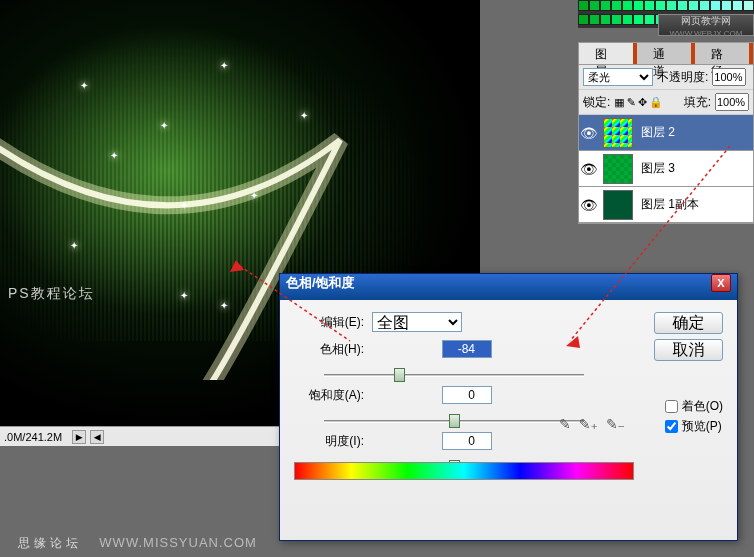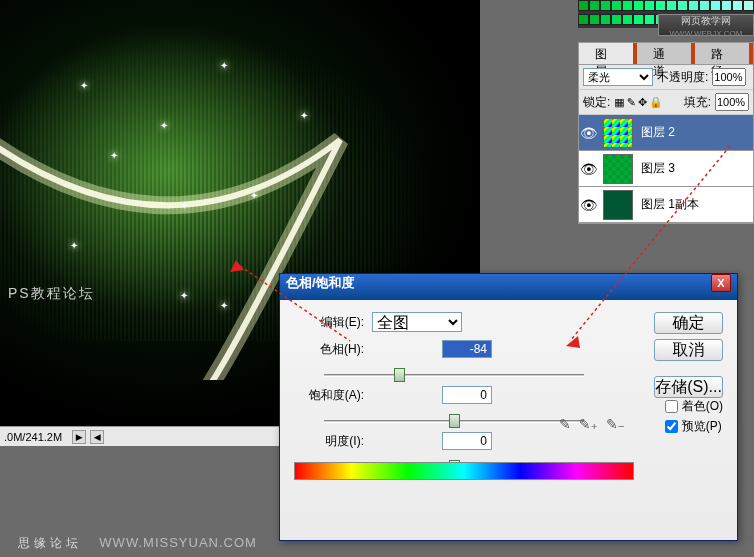--- a/index.html
+++ b/index.html
@@ -36,21 +36,21 @@
 .layer-thumb { width: 30px; height: 30px; border: 1px solid #666; margin: 0 4px; }
 .layer-name { padding-left: 4px; }
 
 .dialog { position: absolute; top: 273px; left: 279px; width: 459px; height: 268px; background: linear-gradient(#f5f5f5, #ebebeb); border: 1px solid #0a246a; box-shadow: 2px 2px 8px rgba(0,0,0,0.4); }
 .dlg-title { height: 26px; background: linear-gradient(#2a6ad0, #0a4690); color: #fff; display: flex; padding: 0 6px; font-size: 13px; font-weight: bold; }
 .dlg-close { margin-left: auto; width: 20px; height: 18px; background: linear-gradient(#f08080,#c03030); border: 1px solid #800; color: #fff; text-align: center; font-size: 11px; line-height: 16px; border-radius: 2px; }
 .dlg-body { padding: 12px 14px; position: relative; }
 .dlg-row { display: flex; align-items: center; margin-bottom: 8px; font-size: 12px; }
 .dlg-label { width: 70px; text-align: right; margin-right: 8px; }
 .dlg-select { width: 90px; height: 20px; border: 1px solid #7b9ebd; background: #fff; font-size: 16px; }
-.dlg-input { width: 50px; height: 18px; border: 1px solid #7b9ebd; background: #fff; text-align: right; padding-right: 4px; font-size: 12px; margin-left: 70px; }
+.dlg-input { width: 50px; height: 18px; border: 1px solid #7b9ebd; background: #fff; text-align: right; padding-right: 16px; font-size: 12px; margin-left: 70px; }
 .dlg-input.sel { background: #3060c0; color: #fff; }
 .slider-row { margin-left: 30px; width: 260px; height: 20px; position: relative; }
 .slider-track { position: absolute; top: 8px; left: 0; width: 260px; height: 3px; background: #ccc; border-bottom: 1px solid #fff; border-top: 1px solid #888; }
 .slider-thumb { position: absolute; top: 2px; width: 11px; height: 14px; background: linear-gradient(#e8f0e8,#a8c8a8); border: 1px solid #4a7a4a; }
 .dlg-btn { width: 69px; height: 22px; background: linear-gradient(#fff,#e0e0e0); border: 1px solid #7b9ebd; border-radius: 3px; font-size: 16px; margin-bottom: 5px; display: block; text-align: center; line-height: 20px; }
 .dlg-btns { position: absolute; top: 12px; right: 14px; }
 .dlg-checks { position: absolute; bottom: 52px; right: 14px; font-size: 12px; margin-top: 36px; }
 .dlg-checks label { display: flex; align-items: center; gap: 4px; margin-bottom: 3px; }
 .dlg-checks input { width: 13px; height: 13px; }
 .eyedroppers { position: absolute; bottom: 58px; right: 112px; display: flex; gap: 8px; font-size: 14px; color: #555; }
@@ -208,21 +208,20 @@
     </div>
     <div class="slider-row">
       <div class="slider-track"></div>
       <div class="slider-thumb" style="left:125px"></div>
     </div>
 
     <div class="dlg-btns">
       <button class="dlg-btn">确定</button>
       <button class="dlg-btn">取消</button>
       <div style="height:10px"></div>
-      <button class="dlg-btn">存储(S)...</button>
     </div>
 
     <div class="eyedroppers">
       <span>✎</span>
       <span>✎₊</span>
       <span>✎₋</span>
     </div>
 
     <div class="dlg-checks">
       <label>

